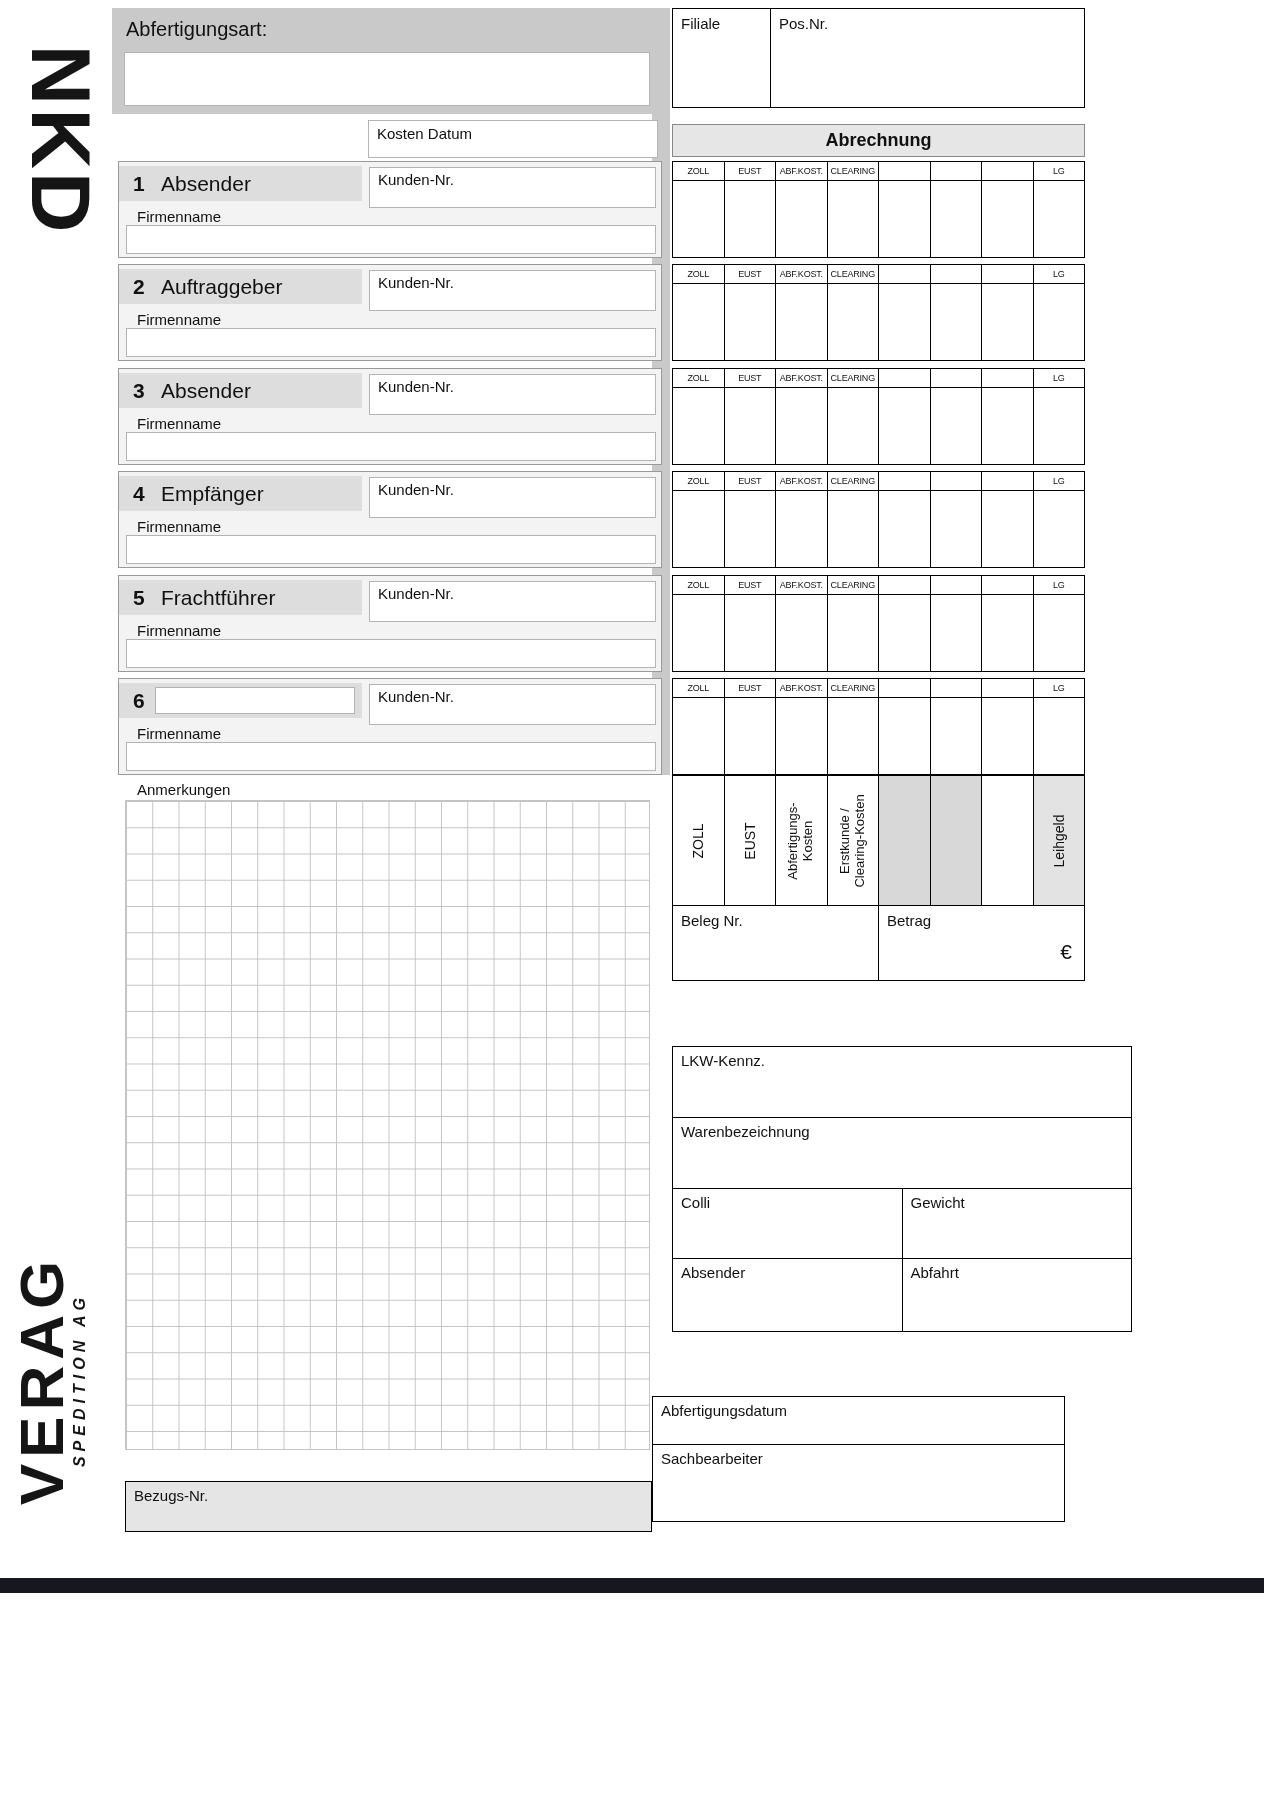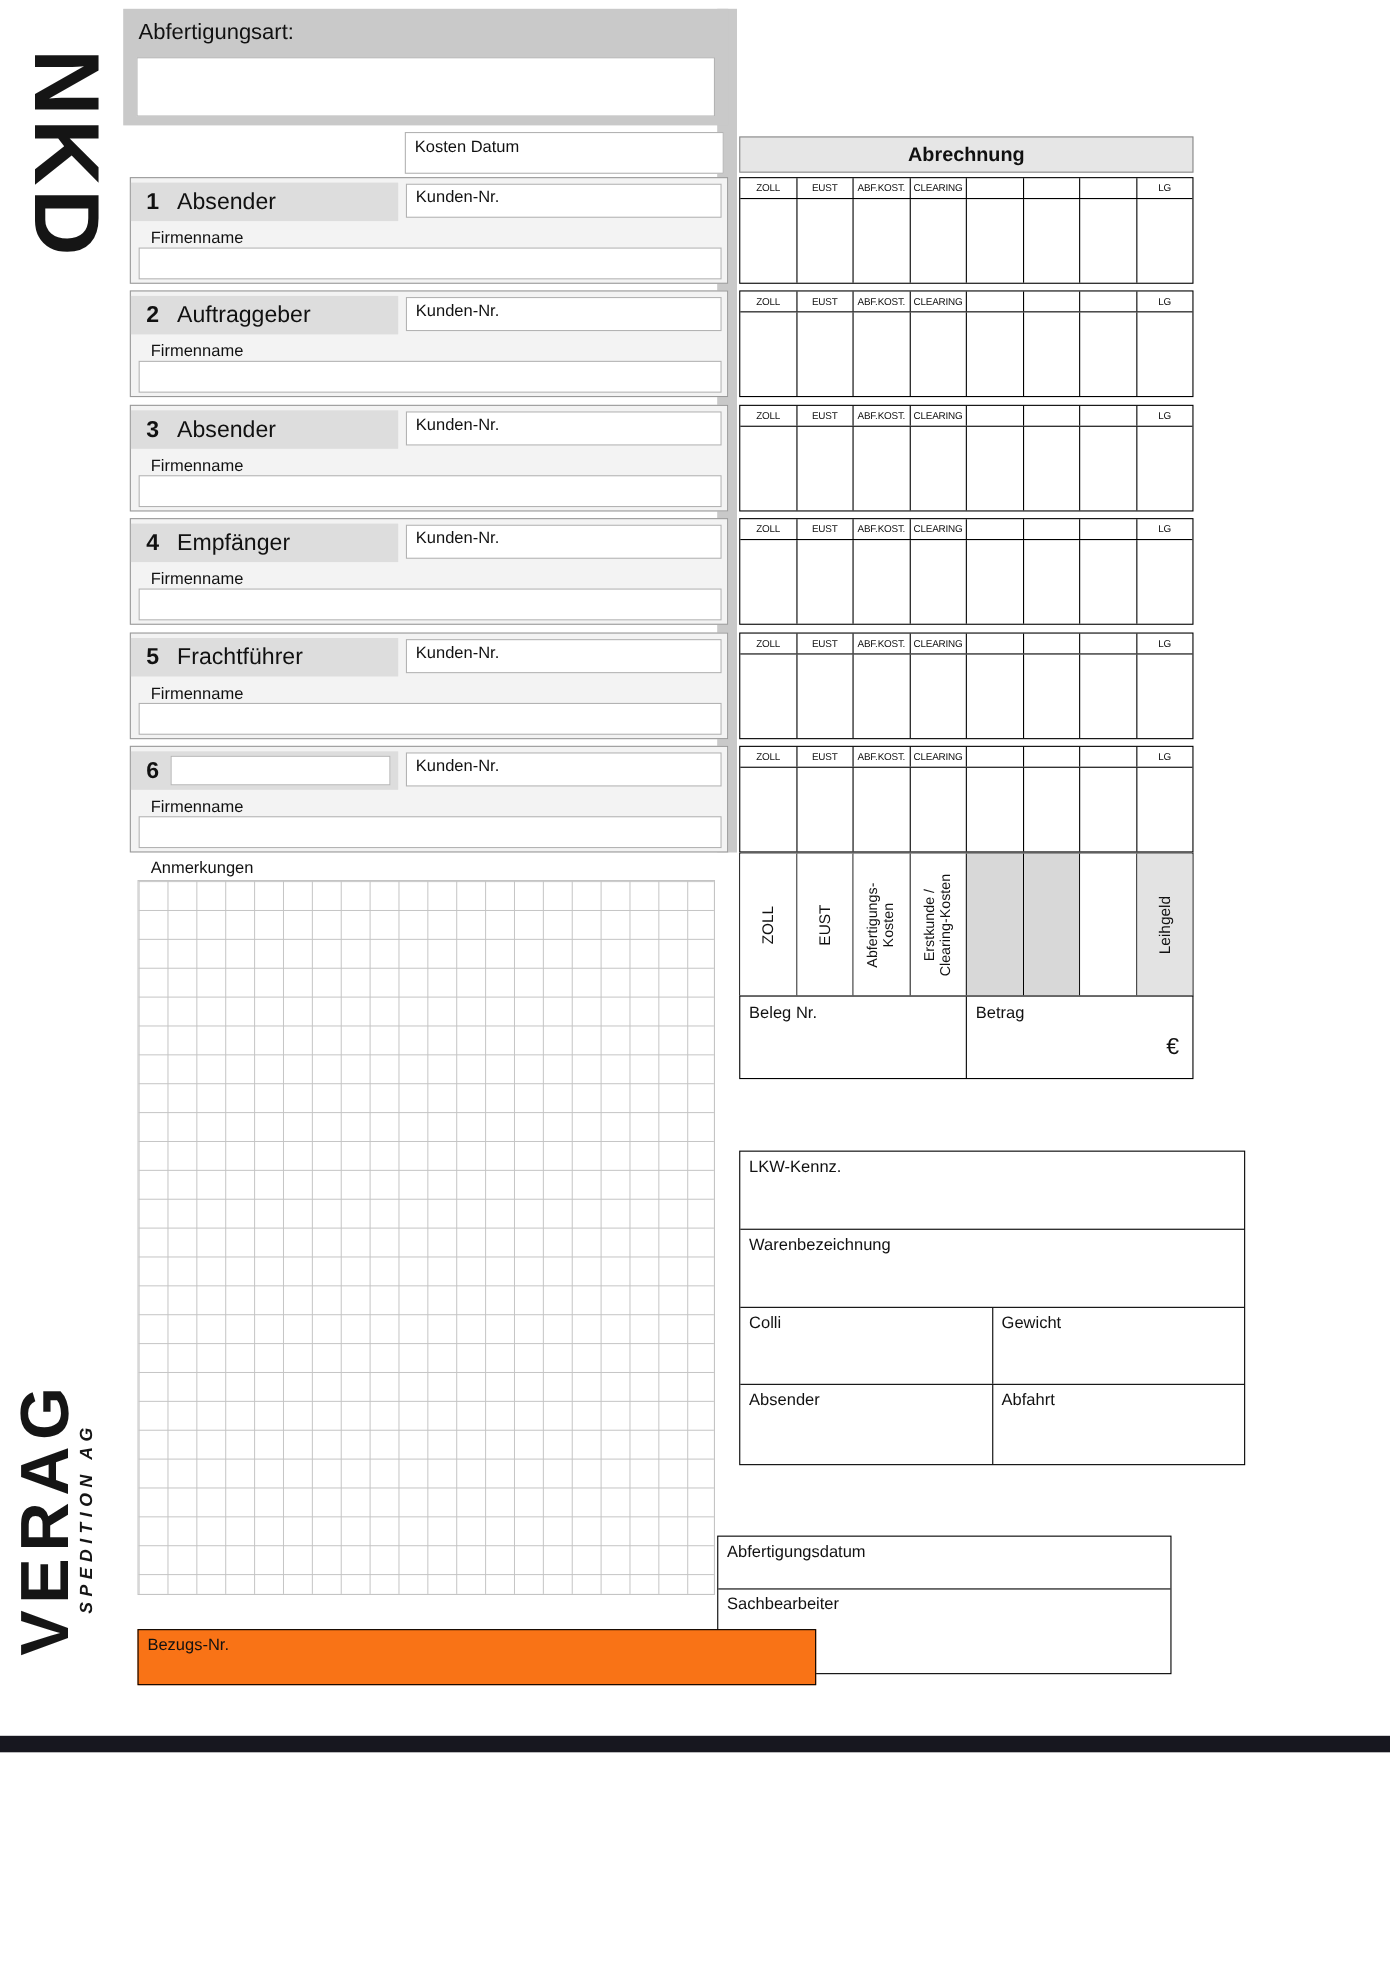--- a/index.html
+++ b/index.html
@@ -33,21 +33,21 @@
 
   .abrech{position:absolute;left:672px;top:124px;width:413px;height:33px;background:#e6e6e6;border:1px solid #888;
           display:flex;align-items:center;justify-content:center;font-size:18px;font-weight:600}
 
   
   .sect{position:absolute;left:118px;width:544px;height:97px;background:#f3f3f3;border:1px solid #999}
   .band{position:absolute;left:0;top:4px;width:243px;height:35px;background:#dddddd;display:flex;align-items:center}
   .num{font-weight:700;font-size:21px;margin-left:14px;min-width:20px}
   .role{font-size:21px;margin-left:8px;white-space:nowrap}
   .band-input{position:absolute;left:36px;top:4px;width:200px;height:27px;background:#fff;border:1px solid #b3b3b3}
-  .kinput{position:absolute;left:250px;top:5px;width:287px;height:31px;padding:3px 8px}
+  .kinput{position:absolute;left:250px;top:5px;width:287px;height:41px;padding:3px 8px}
   .flabel{position:absolute;left:18px;top:46px}
   .finput{position:absolute;left:7px;top:63px;width:530px;height:29px}
 
   
   .mtable{position:absolute;left:672px;width:413px;height:97px;border:1px solid #000;background:#fff;display:flex;flex-direction:column}
   .mhead{display:flex;height:19px;border-bottom:1px solid #000}
   .mbody{display:flex;flex:1}
   .mh,.mc{flex:1;border-right:1px solid #000;min-width:0}
   .mh:last-child,.mc:last-child{border-right:none}
   .mh{font-size:9px;letter-spacing:-0.2px;display:flex;align-items:center;justify-content:center;white-space:nowrap;overflow:hidden}
@@ -75,40 +75,48 @@
 
   
   .lkwbox{position:absolute;left:672px;top:1046px;width:460px;height:286px;border:1.5px solid #000;display:flex;flex-direction:column;background:#fff}
   .procbox{position:absolute;left:652px;top:1396px;width:413px;height:126px;border:1.5px solid #000;display:flex;flex-direction:column;background:#fff}
   .lrow{border-bottom:1px solid #000;padding:5px 8px;position:relative}
   .lrow.last{border-bottom:none;flex:1}
   .split{display:flex;padding:0}
   .split>div{flex:1;padding:5px 8px}
   .split>div:first-child{border-right:1px solid #000}
 
-  .bezug{position:absolute;left:125px;top:1481px;width:617px;height:51px;border:1.5px solid #000;padding:5px 8px;background:#f97316}
+  .bezug{position:absolute;left:125px;top:1481px;width:527px;height:51px;border:1.5px solid #000;padding:5px 8px;background:#e5e5e5}
 
   .footerbar{position:absolute;left:0;top:1578px;width:1264px;height:15px;background:#17171f}
 </style>
 </head>
 <body>
 
 <div id="sheet">
 
   <div class="nkd">NKD</div>
   <div class="verag">VERAG</div>
   <div class="sped">SPEDITION AG</div>
 
   <div class="graystrip"></div>
 
   <div class="topgray">
     <span class="lbl big">Abfertigungsart:</span>
     <div class="inputbox abox"></div>
   </div>
 
+  <div class="filiale-box">
+    <div class="fcell f1">
+      <span class="lbl">Filiale</span>
+    </div>
+    <div class="fcell f2">
+      <span class="lbl">Pos.Nr.</span>
+    </div>
+  </div>
 
   <div class="aviso inputbox">
     <span class="lbl">Kosten Datum</span>
   </div>
 
   <div class="abrech">
     <span>Abrechnung</span>
   </div>
 
   <div class="sect" style="top:161px">

